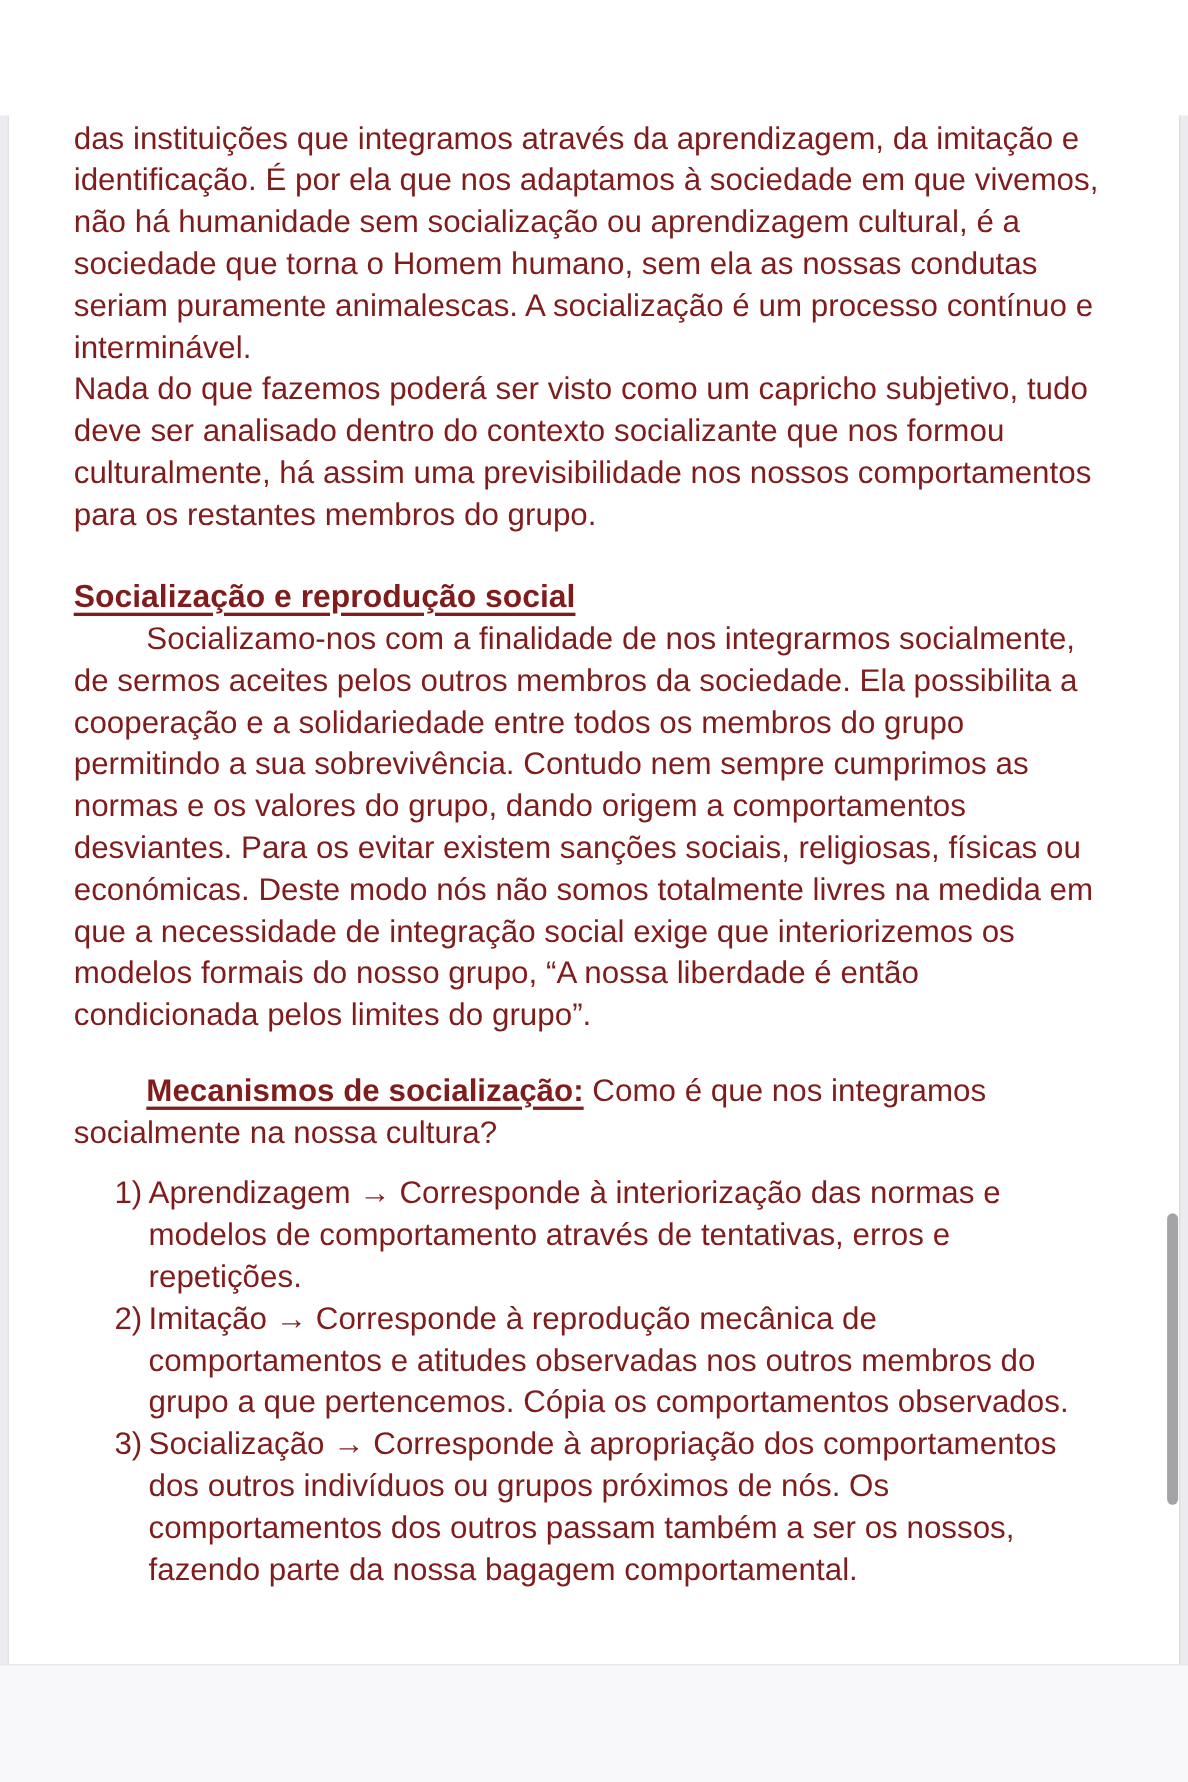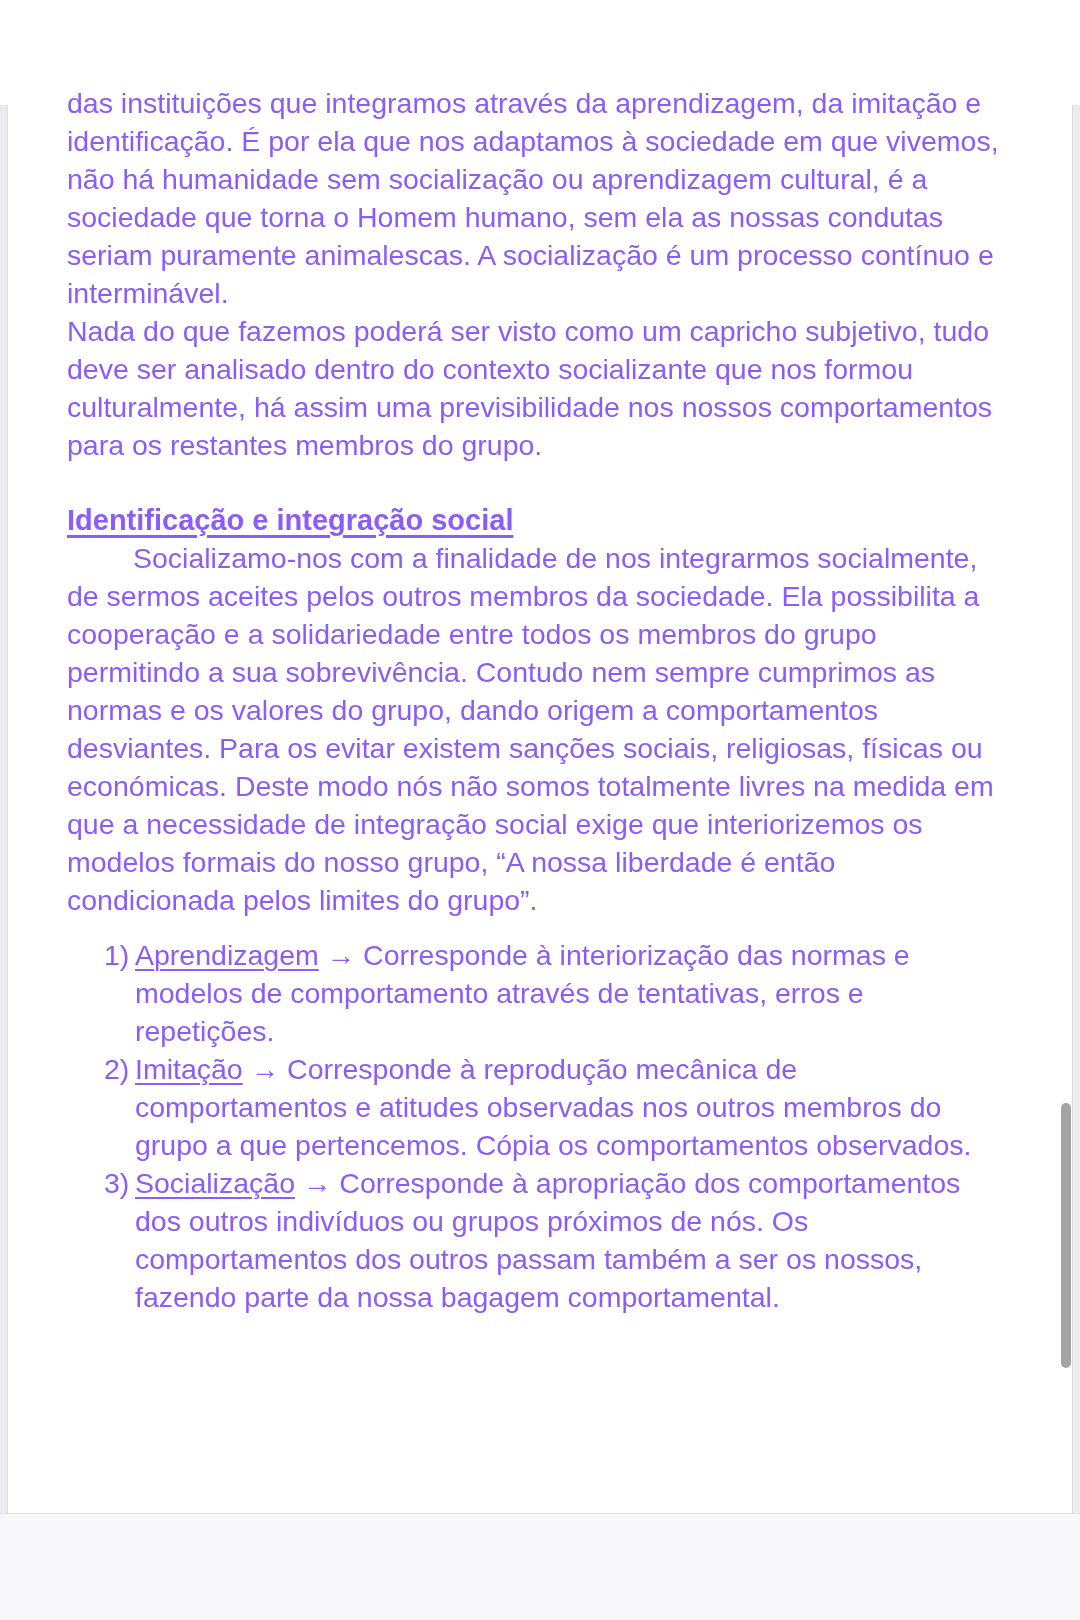--- a/index.html
+++ b/index.html
@@ -41,22 +41,22 @@
     width: 10px;
     height: 265px;
     border-radius: 5px;
     background: #a4a4a7;
   }
 
   
   .doc {
     position: absolute;
     top: 0; left: 0;
-    padding: 84px 20px 0 67px;
-    color: #8b5cf6;
+    padding: 107px 20px 0 67px;
+    color: #7f1d1d;
     font-size: 28.5px;
     line-height: 38px;
   }
   .para, .heading { margin: 0; white-space: pre; }
   .heading {
     margin-top: 37px;
     font-size: 29px;
     font-weight: bold;
     text-decoration: underline;
     text-decoration-thickness: 2.5px;
@@ -79,21 +79,20 @@
     position: relative;
     margin-left: 68px;
     white-space: pre;
   }
   .li-number {
     position: absolute;
     left: -31px;
     top: 0;
   }
   .term {
-    text-decoration: underline;
     text-decoration-thickness: 2px;
     text-underline-offset: 4px;
   }
 </style>
 </head>
 <body>
 
 <div class="screen">
 
   <div class="edge left"></div>
@@ -106,33 +105,35 @@
 identificação. É por ela que nos adaptamos à sociedade em que vivemos,
 não há humanidade sem socialização ou aprendizagem cultural, é a
 sociedade que torna o Homem humano, sem ela as nossas condutas
 seriam puramente animalescas. A socialização é um processo contínuo e
 interminável.
 Nada do que fazemos poderá ser visto como um capricho subjetivo, tudo
 deve ser analisado dentro do contexto socializante que nos formou
 culturalmente, há assim uma previsibilidade nos nossos comportamentos
 para os restantes membros do grupo.</p>
 
-    <h2 class="heading">Identificação e integração social</h2>
+    <h2 class="heading">Socialização e reprodução social</h2>
 
     <p class="para indent">Socializamo-nos com a finalidade de nos integrarmos socialmente,
 de sermos aceites pelos outros membros da sociedade. Ela possibilita a
 cooperação e a solidariedade entre todos os membros do grupo
 permitindo a sua sobrevivência. Contudo nem sempre cumprimos as
 normas e os valores do grupo, dando origem a comportamentos
 desviantes. Para os evitar existem sanções sociais, religiosas, físicas ou
 económicas. Deste modo nós não somos totalmente livres na medida em
 que a necessidade de integração social exige que interiorizemos os
 modelos formais do nosso grupo, “A nossa liberdade é então
 condicionada pelos limites do grupo”.</p>
 
+    <p class="para indent gap-top"><span class="inline-heading">Mecanismos de socialização:</span><span> Como é que nos integramos
+socialmente na nossa cultura?</span></p>
 
     <ol class="mech-list">
       <li><span class="li-number">1)</span><span class="term">Aprendizagem</span><span> → Corresponde à interiorização das normas e
 modelos de comportamento através de tentativas, erros e
 repetições.</span></li>
       <li><span class="li-number">2)</span><span class="term">Imitação</span><span> → Corresponde à reprodução mecânica de
 comportamentos e atitudes observadas nos outros membros do
 grupo a que pertencemos. Cópia os comportamentos observados.</span></li>
       <li><span class="li-number">3)</span><span class="term">Socialização</span><span> → Corresponde à apropriação dos comportamentos
 dos outros indivíduos ou grupos próximos de nós. Os

